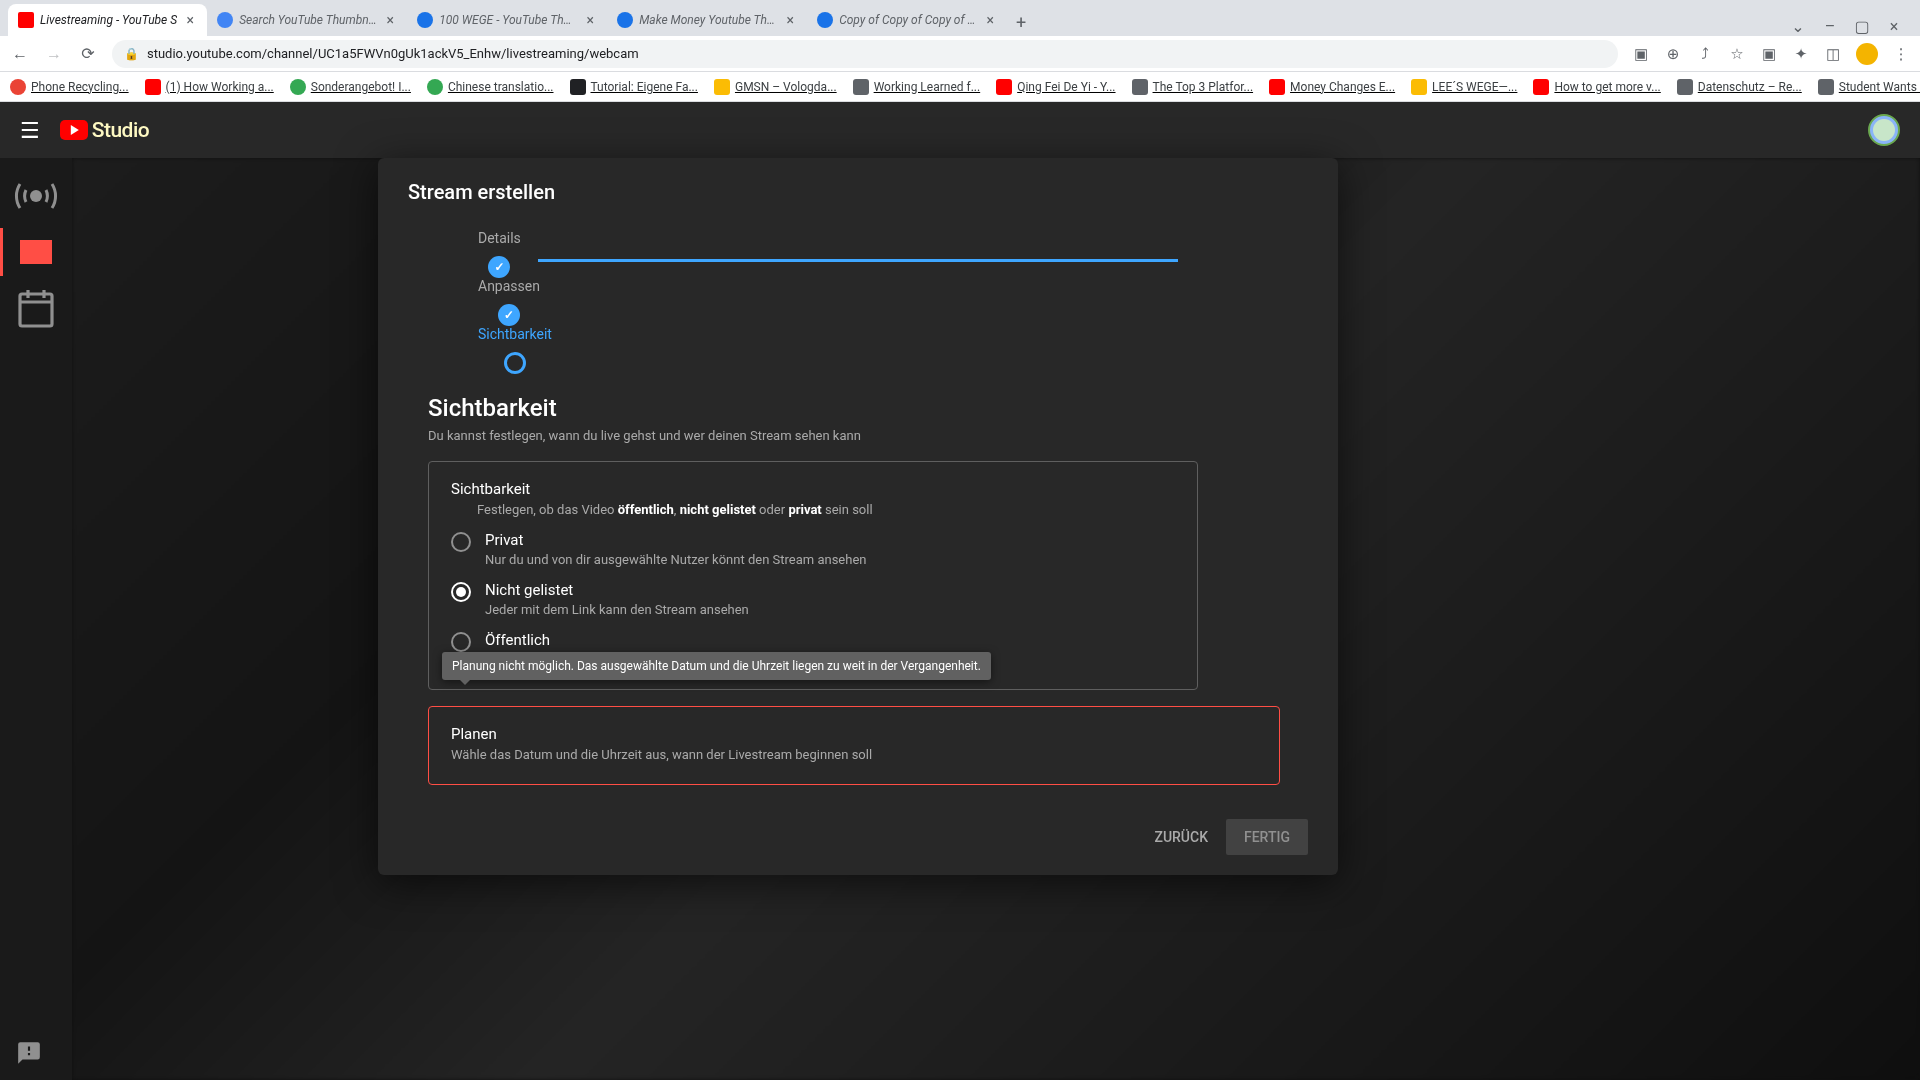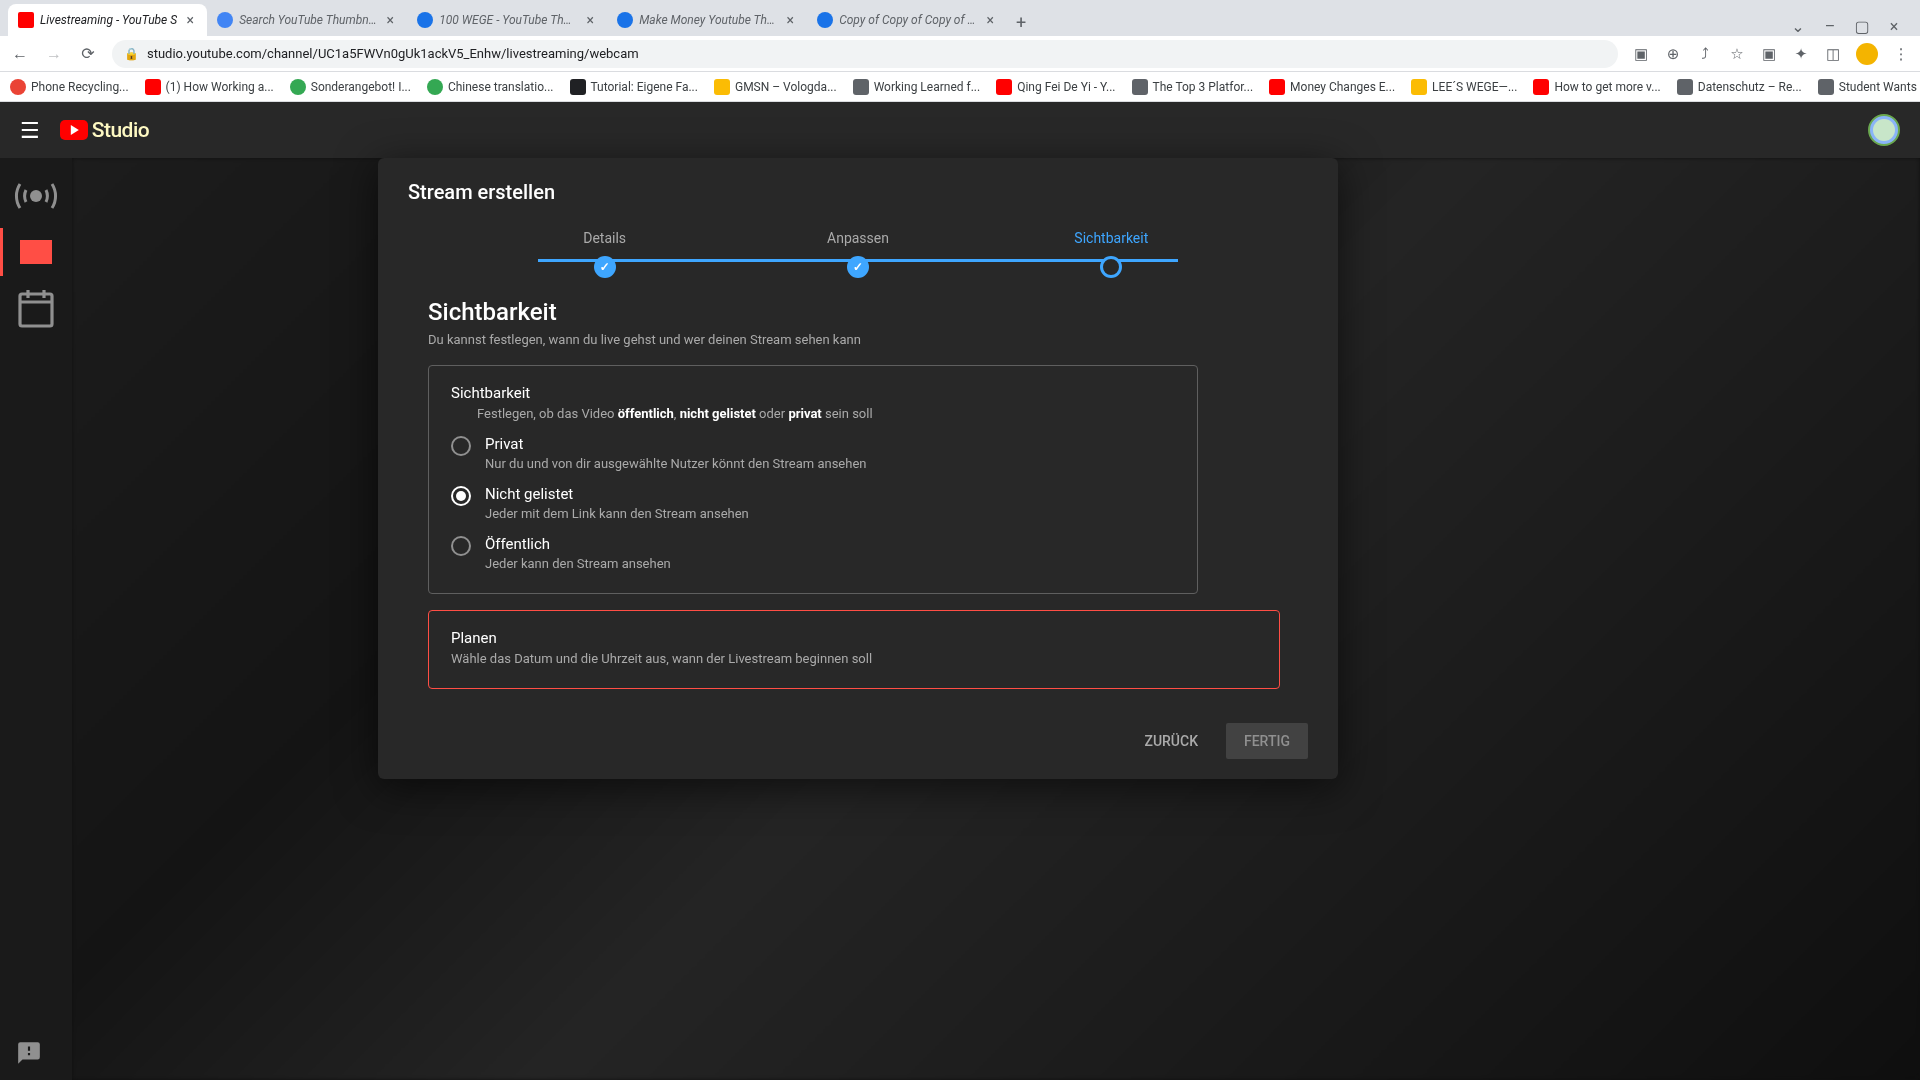--- a/index.html
+++ b/index.html
@@ -16,21 +16,21 @@
 .newtab { width:28px; height:28px; display:flex; align-items:center; justify-content:center; color:#5f6368; font-size:18px; cursor:pointer; }
 
 .addr-bar { display:flex; align-items:center; height:36px; background:#fff; padding:0 10px; gap:14px; border-bottom:1px solid #dadce0; }
 .nav-btn { width:20px; height:20px; color:#5f6368; cursor:pointer; display:flex; align-items:center; justify-content:center; }
 .url-box { flex:1; height:28px; background:#f1f3f4; border-radius:14px; display:flex; align-items:center; padding:0 12px; gap:8px; font-size:13px; color:#202124; }
 .url-box .lock { font-size:12px; color:#5f6368; }
 .right-icons { display:flex; align-items:center; gap:14px; }
 .right-icons .ic { width:18px; height:18px; color:#5f6368; cursor:pointer; display:flex; align-items:center; justify-content:center; font-size:15px; }
 .avatar-sm { width:22px; height:22px; border-radius:50%; background:#f4b400; }
 
-.bookmarks { display:flex; align-items:center; height:30px; background:#fff; padding:0 10px; gap:16px; border-bottom:1px solid #dadce0; font-size:12px; }
+.bookmarks { display:flex; align-items:center; height:30px; background:#fff; padding:0 10px; gap:16px; border-bottom:1px solid #dadce0; font-size:12px;text-decoration:underline; }
 .bm { display:flex; align-items:center; gap:5px; color:#3c4043; cursor:pointer; white-space:nowrap; }
 .bm .dot { width:16px; height:16px; border-radius:3px; flex-shrink:0; }
 
 
 .app { position:relative; height:calc(1080px - 102px); background:#0f0f0f; display:flex; }
 .app-header { position:absolute; top:0; left:0; right:0; height:56px; background:#282828; display:flex; align-items:center; padding:0 20px; gap:20px; z-index:5; }
 .hamburger { color:#fff; font-size:22px; cursor:pointer; }
 .logo { display:flex; align-items:center; gap:4px; cursor:pointer; }
 .logo .play { width:28px; height:20px; background:#ff0000; border-radius:5px; position:relative; }
 .logo .play::after { content:''; position:absolute; left:50%; top:50%; transform:translate(-40%,-50%); border-left:8px solid #fff; border-top:5px solid transparent; border-bottom:5px solid transparent; }
@@ -41,21 +41,21 @@
 .sidebar { width:72px; background:#1a1a1a; padding-top:70px; display:flex; flex-direction:column; align-items:center; gap:8px; z-index:3; }
 .sb-item { width:48px; height:48px; display:flex; align-items:center; justify-content:center; color:#909090; cursor:pointer; border-radius:8px; position:relative; }
 .sb-item.active { color:#ff4e45; }
 .sb-item.active::before { content:''; position:absolute; left:-12px; top:0; bottom:0; width:3px; background:#ff4e45; }
 
 .main { flex:1; position:relative; padding-top:56px; overflow:hidden; }
 .blurred-bg { position:absolute; inset:56px 0 0 0; background:linear-gradient(135deg,#2a2a2a 0%,#1a1a1a 30%,#3a3a3a 50%,#0f0f0f 100%); filter:blur(2px); opacity:.5; }
 
 .modal { position:absolute; left:306px; top:56px; width:960px; background:#282828; border-radius:6px; z-index:10; box-shadow:0 8px 40px rgba(0,0,0,.6); padding-bottom:20px; }
 .modal-head { padding:22px 30px; font-size:20px; color:#fff; font-weight:500; }
-.stepper { display:flex; align-items:flex-start; justify-content:center; padding:4px 100px 20px; position:relative; }
+.stepper { display:flex; align-items:flex-start; justify-content:center; padding:4px 100px 20px; position:relative;flex-direction:column; }
 .step { flex:1; text-align:center; font-size:14px; color:#aaa; position:relative; }
 .step.active { color:#3ea6ff; }
 .step .dot { width:22px; height:22px; border-radius:50%; background:#3ea6ff; margin:10px auto 0; position:relative; z-index:2; display:flex; align-items:center; justify-content:center; }
 .step.done .dot::after { content:'✓'; color:#fff; font-size:12px; font-weight:bold; }
 .step.current .dot { background:#282828; border:3px solid #3ea6ff; box-sizing:border-box; }
 .step-line { position:absolute; top:33px; height:3px; background:#3ea6ff; }
 .line1 { left:calc(16.67% + 0px); right:calc(50% + 0px); }
 .line2 { left:calc(50% + 0px); right:calc(16.67% + 0px); }
 
 .body { padding:0 50px; }
@@ -75,21 +75,21 @@
 .tooltip { position:absolute; left:370px; top:550px; background:#616161; color:#fff; font-size:12px; padding:7px 10px; border-radius:3px; z-index:50; white-space:nowrap; box-shadow:0 2px 8px rgba(0,0,0,.5); }
 .tooltip::before { content:''; position:absolute; bottom:-5px; left:18px; border-top:5px solid #616161; border-left:5px solid transparent; border-right:5px solid transparent; }
 
 .card.error { border-color:#ff4e45; }
 .card.error .card-title { color:#fff; }
 .planen-row { display:flex; gap:12px; margin-top:14px; }
 .date-sel { width:186px; height:52px; border:1px solid #5f5f5f; border-radius:4px; display:flex; align-items:center; justify-content:space-between; padding:0 14px; color:#fff; font-size:14px; cursor:pointer; }
 .date-sel .arrow { color:#909090; font-size:11px; }
 .time-inp { width:140px; height:52px; border:1px solid #5f5f5f; border-radius:4px; display:flex; align-items:center; padding:0 16px; color:#fff; font-size:14px; background:transparent; }
 
-.footer { display:flex; justify-content:flex-end; gap:10px; padding:18px 30px 0; }
+.footer { display:flex; justify-content:flex-end; gap:0; padding:18px 30px 0; }
 .btn { height:36px; padding:0 18px; border:none; border-radius:2px; font-size:14px; font-weight:500; cursor:pointer; text-transform:uppercase; }
 .btn-back { background:transparent; color:#aaa; }
 .btn-done { background:#424242; color:#909090; }
 
 .feedback { position:absolute; bottom:14px; left:16px; width:26px; height:26px; color:#909090; cursor:pointer; display:flex; align-items:center; justify-content:center; z-index:4; }
 
 svg { width:100%; height:100%; }
 </style>
 </head>
 <body>
@@ -298,20 +298,21 @@
           <div class="sub" style="margin:4px 0 0">Wähle das Datum und die Uhrzeit aus, wann der Livestream beginnen soll</div>
         </div>
       </div>
 
       <div class="footer">
         <button class="btn btn-back">Zurück</button>
         <button class="btn btn-done">Fertig</button>
       </div>
     </div>
 
+    <div class="tooltip">Planung nicht möglich. Das ausgewählte Datum und die Uhrzeit liegen zu weit in der Vergangenheit.</div>
   </div>
 
   <div class="feedback">
     <svg viewBox="0 0 24 24" fill="currentColor">
         <path d="M20 2H4a2 2 0 00-2 2v18l4-4h14a2 2 0 002-2V4a2 2 0 00-2-2zm-7 12h-2v-2h2v2zm0-4h-2V6h2v4z"></path>
       </svg>
   </div>
 </div>
 
 </body></html>

